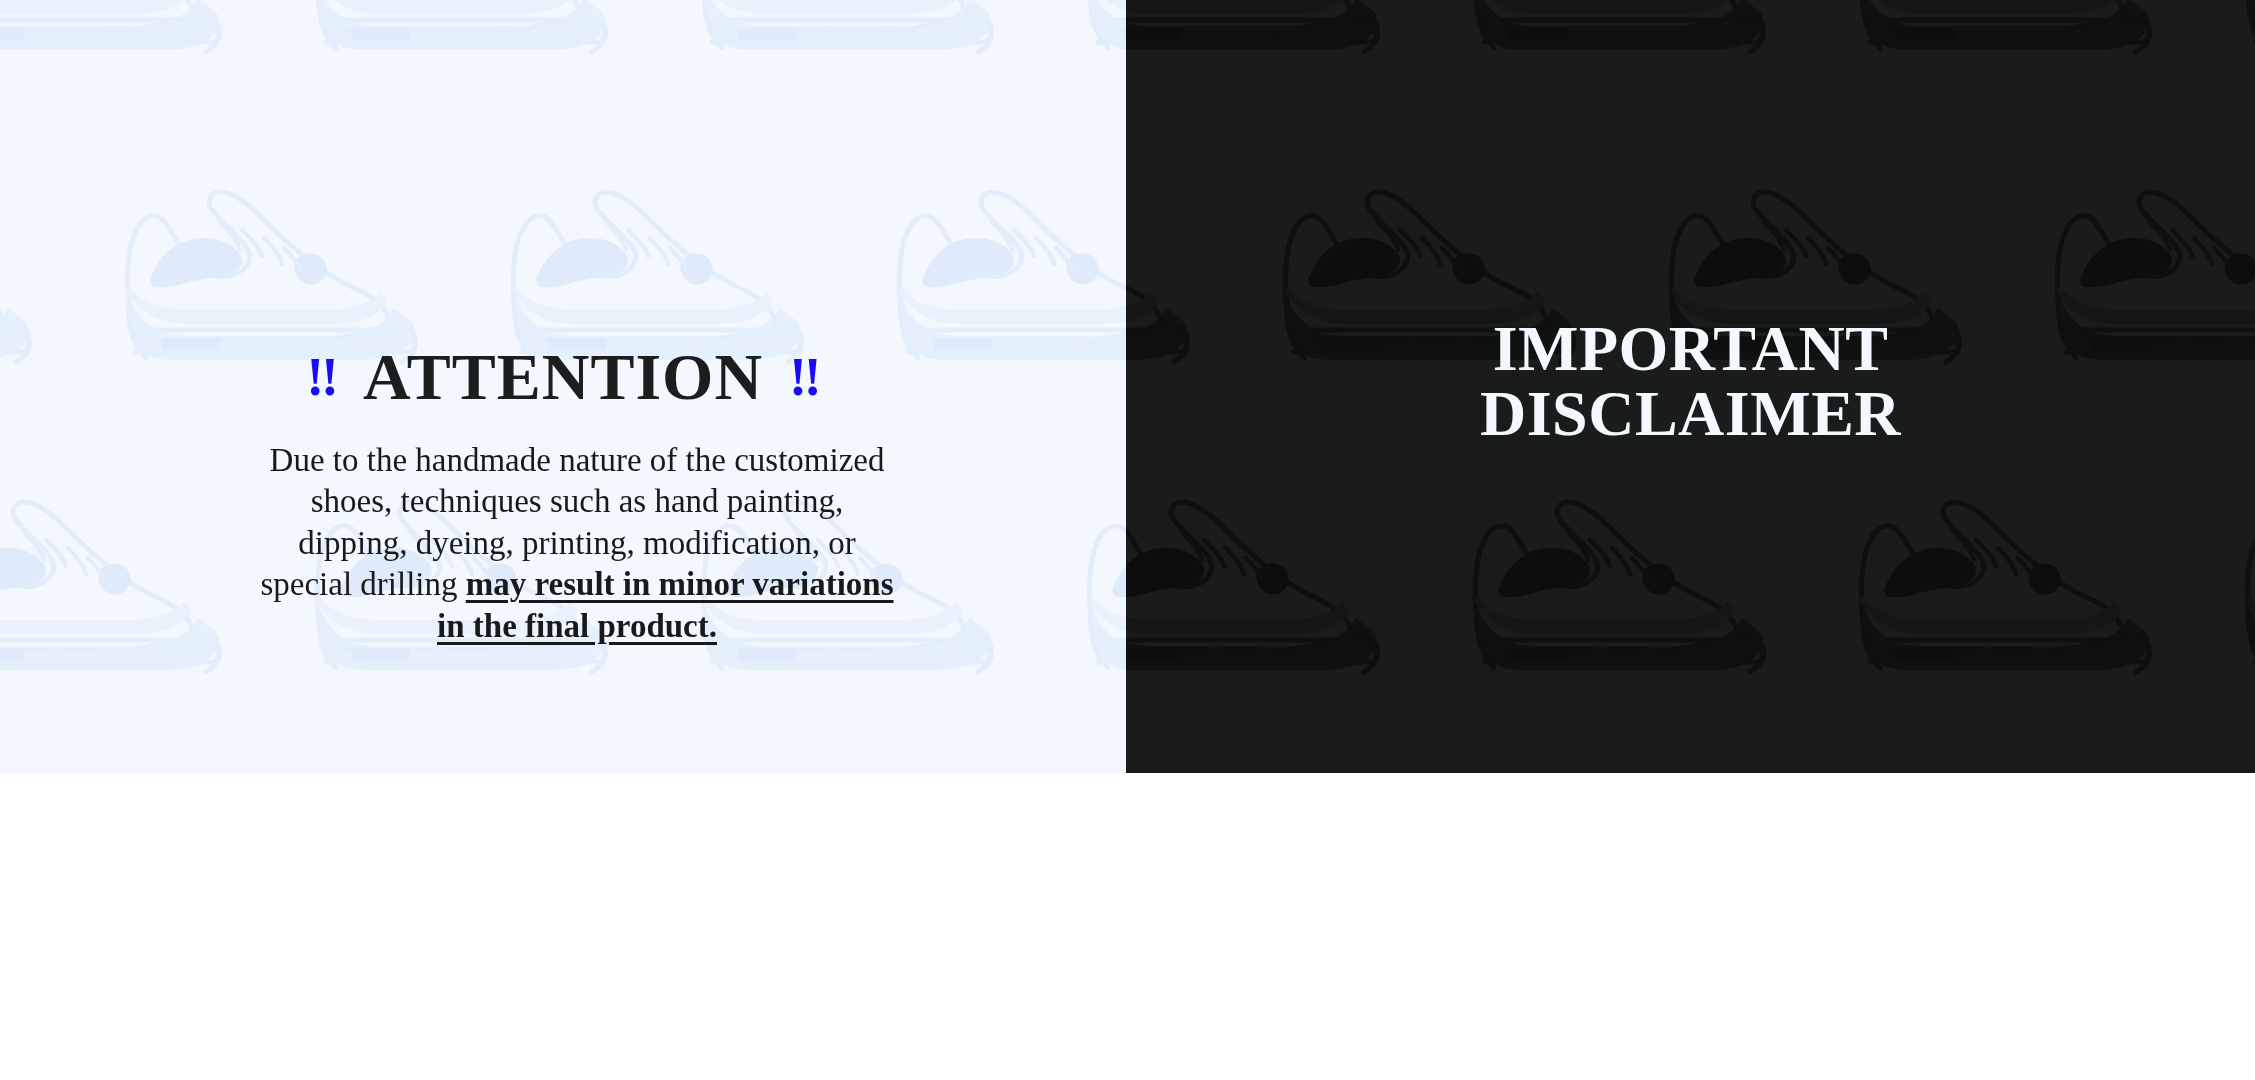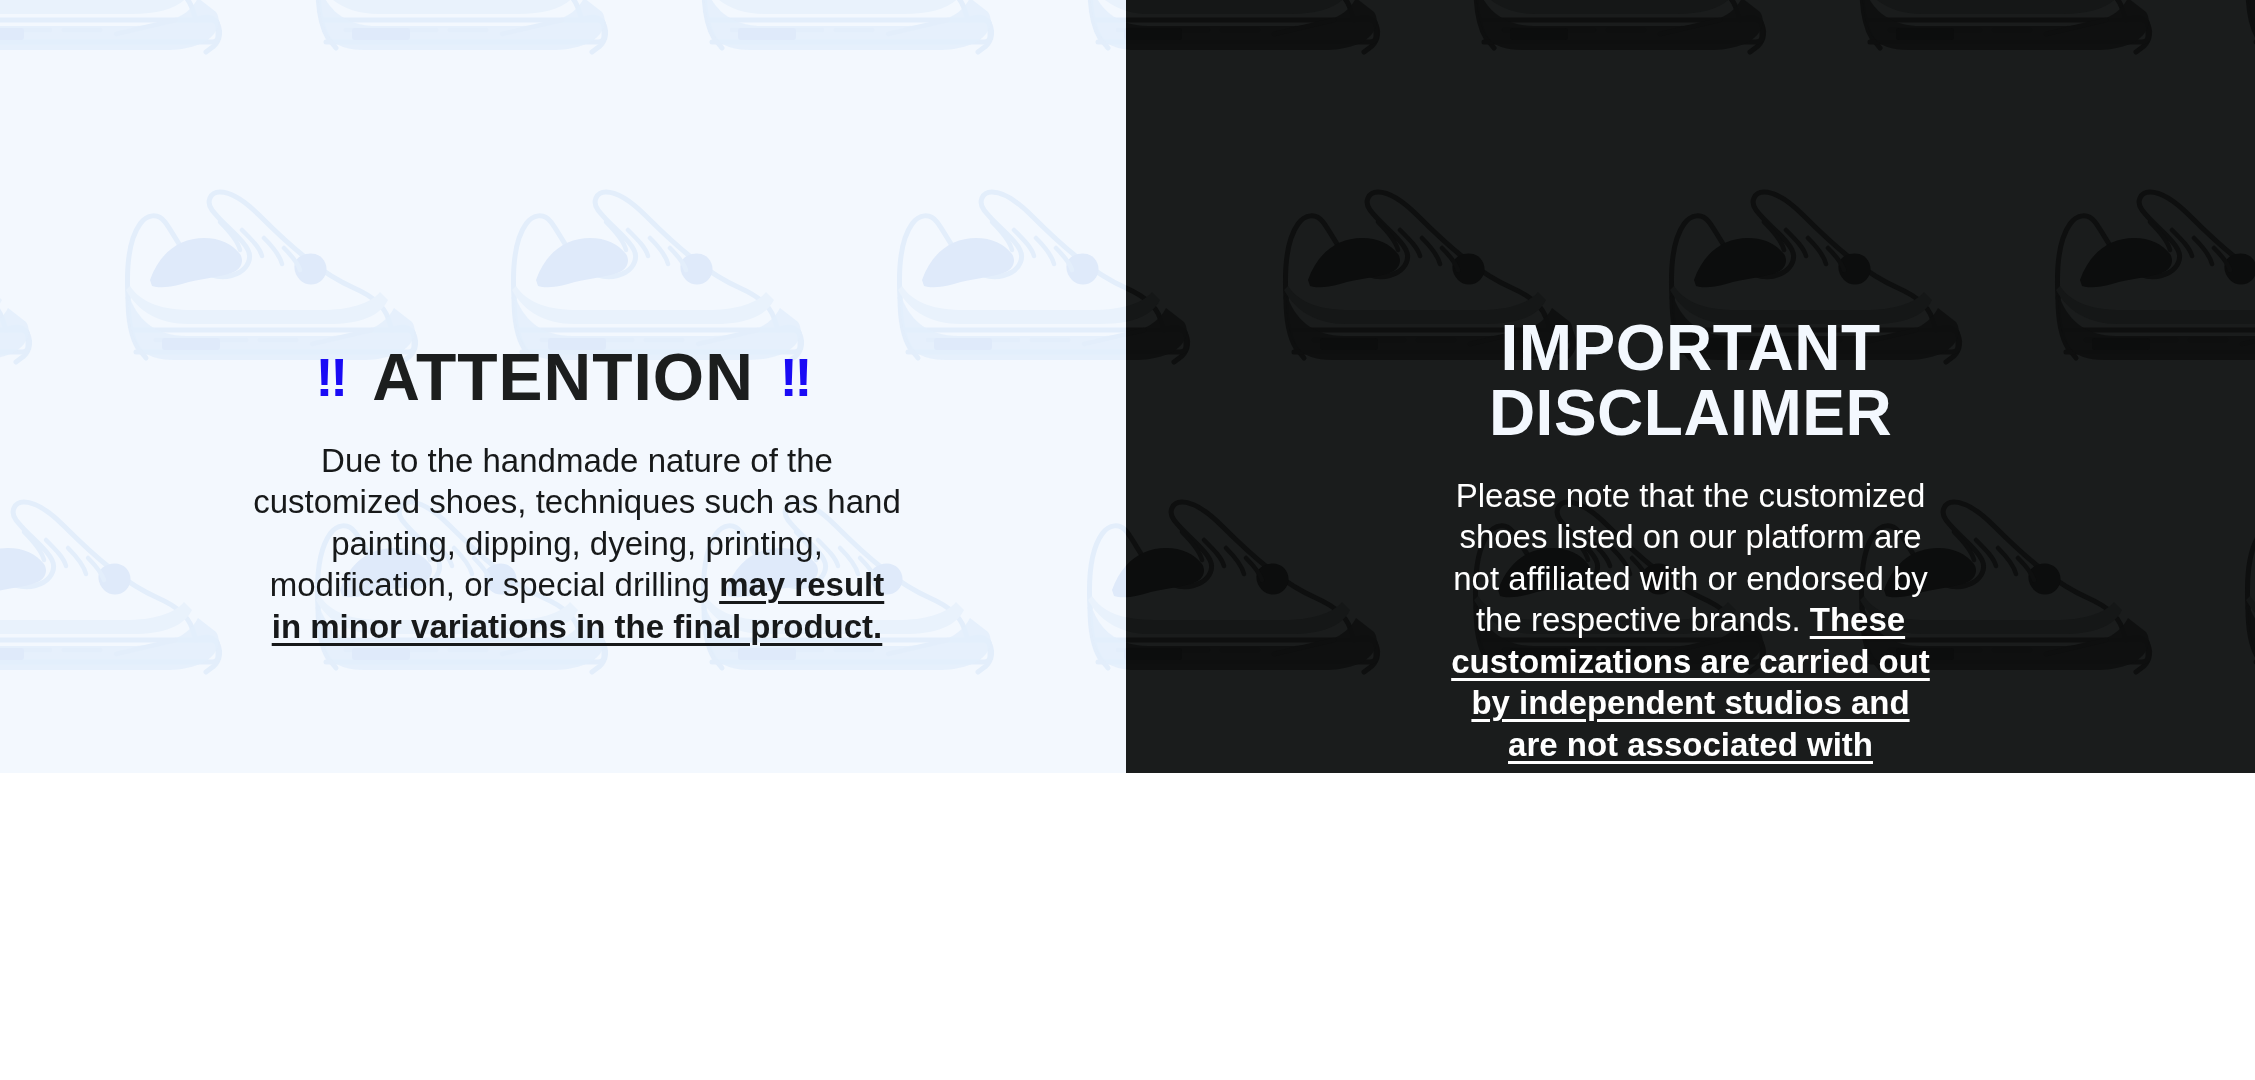--- a/index.html
+++ b/index.html
@@ -14,20 +14,21 @@
     position:relative;
     width:2255px;
     height:1080px;
     display:flex;
   }
 
   .panel {
     position:relative;
     height:773px;
     overflow:hidden;
+    font-family:Liberation Serif, serif;
   }
 
   .panel--light {
     width:1126px;
     background:#f3f8fe;
   }
 
   .panel--dark {
     width:1129px;
     background:#1a1c1c;
@@ -241,17 +242,16 @@
           <use href="#shoe-d" x="2046" y="800"></use>
         </g>
       </svg>
     </div>
 
     <div class="content content--dark">
       <h1 class="headline headline--dark">
         <span>IMPORTANT</span><br>
         <span>DISCLAIMER</span>
       </h1>
-      <p class="body-copy body--dark"><span>Please note that the customized shoes listed on our platform are not affiliated with or endorsed by the respective brands. </span><span class="em">These customizations are carried out by independent studios and are not associated with Novelship.</span></p>
     </div>
   </section>
 
 </div>
 
 </body></html>

